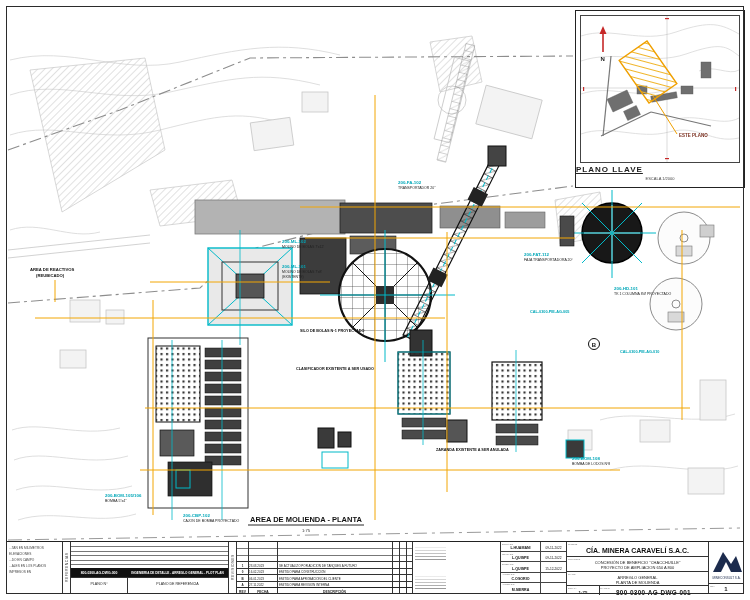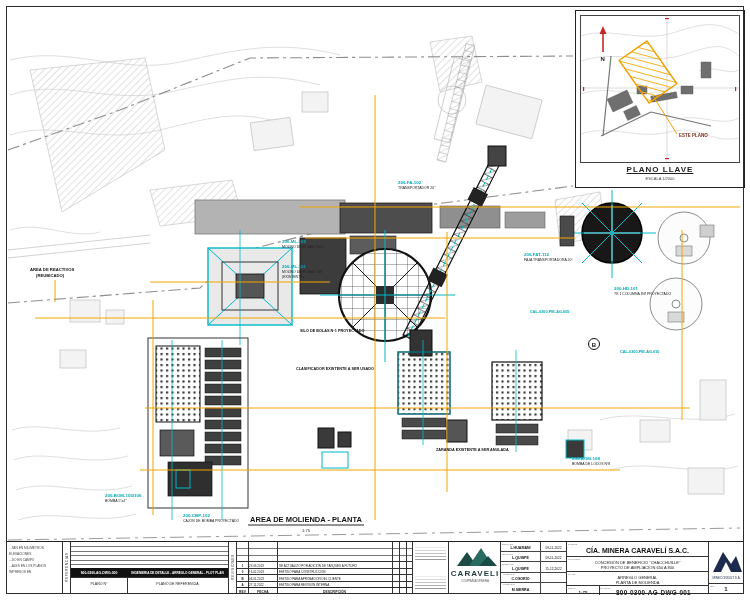--- a/index.html
+++ b/index.html
@@ -3,21 +3,21 @@
 <meta charset="utf-8">
 <style>
   html,body{margin:0;padding:0;background:#dfdfdf;font-family:"Liberation Sans",sans-serif;}
   #sheet{position:relative;width:750px;height:600px;background:#ffffff;overflow:hidden;}
   .abs{position:absolute;}
   #frame{position:absolute;left:6px;top:6px;right:6px;bottom:6px;border:1.5px solid #2b2b2b;}
   #plansvg{position:absolute;left:0;top:0;}
   
   #keyplan{left:575px;top:10px;width:168px;height:176px;border:1.2px solid #222;background:#fff;}
   #keyplan .kmap{position:absolute;left:4px;top:4px;width:158px;height:146px;border:0.8px solid #444;overflow:hidden;}
-  #kp-title{position:absolute;left:0;right:0;top:154px;text-align:center;font-size:8px;font-weight:bold;letter-spacing:1px;color:#222;text-decoration:underline;}
+  #kp-title{position:absolute;left:0;right:0;top:154px;text-align:left;font-size:8px;font-weight:bold;letter-spacing:1px;color:#222;text-decoration:underline;}
   #kp-scale{position:absolute;left:0;right:0;top:165px;text-align:center;font-size:4px;color:#444;}
   
   
   #tblock{left:7px;top:541px;width:736px;height:51px;border-top:1.4px solid #222;background:#fff;font-size:4px;color:#222;}
   .cell{position:absolute;top:0;height:51px;border-left:1px solid #333;box-sizing:border-box;}
   .vlabel{writing-mode:vertical-rl;transform:rotate(180deg);font-size:3.4px;letter-spacing:.5px;color:#333;width:100%;height:100%;display:flex;align-items:center;justify-content:center;}
   .hair{border-bottom:.5px solid #777;}
   .hl{background:#111;color:#fff;display:flex;align-items:center;}
   .ctr{text-align:center;}
   #notesL{left:2px;top:3px;width:54px;position:absolute;font-size:3.2px;line-height:1.9;color:#444;}
@@ -406,29 +406,20 @@
       <span style="position:absolute;left:0;width:11px;text-align:center;top:1.5px;">REV</span>
       <span style="position:absolute;left:12px;width:28px;text-align:center;top:1.5px;">FECHA</span>
       <span style="position:absolute;left:42px;right:22px;text-align:center;top:1.5px;">DESCRIPCIÓN</span>
     </div>
   </div>
 
   <div class="cell" style="left:405px;width:36px;">
     <div class="stripes"></div>
   </div>
 
-  <div class="cell" style="left:441px;width:52px;">
-    <svg width="52" height="51" viewBox="0 0 52 51">
-      <polygon points="8,24 18,10 28,24" fill="#1c4a46"></polygon>
-      <polygon points="20,24 32,6 44,24" fill="#2a6b60"></polygon>
-      <polygon points="30,24 39,14 48,24" fill="#1c4a46"></polygon>
-      <text x="26" y="34" text-anchor="middle" font-size="8" font-weight="bold" letter-spacing="1" fill="#1c3b38">CARAVELI</text>
-      <text x="26" y="40" text-anchor="middle" font-size="3" fill="#666">COMPAÑIA MINERA</text>
-    </svg>
-  </div>
 
   <div class="cell" style="left:493px;width:66px;padding-top:0;">
     <div class="sigrow">
       <div class="signame">
             <span class="lbl">DIBUJADO</span>
             <span class="val">L.HUAMANI</span>
           </div>
       <div class="sigdate">
             <span class="val" style="font-weight:normal;font-size:3.2px;">09-11-2022</span>
           </div>

